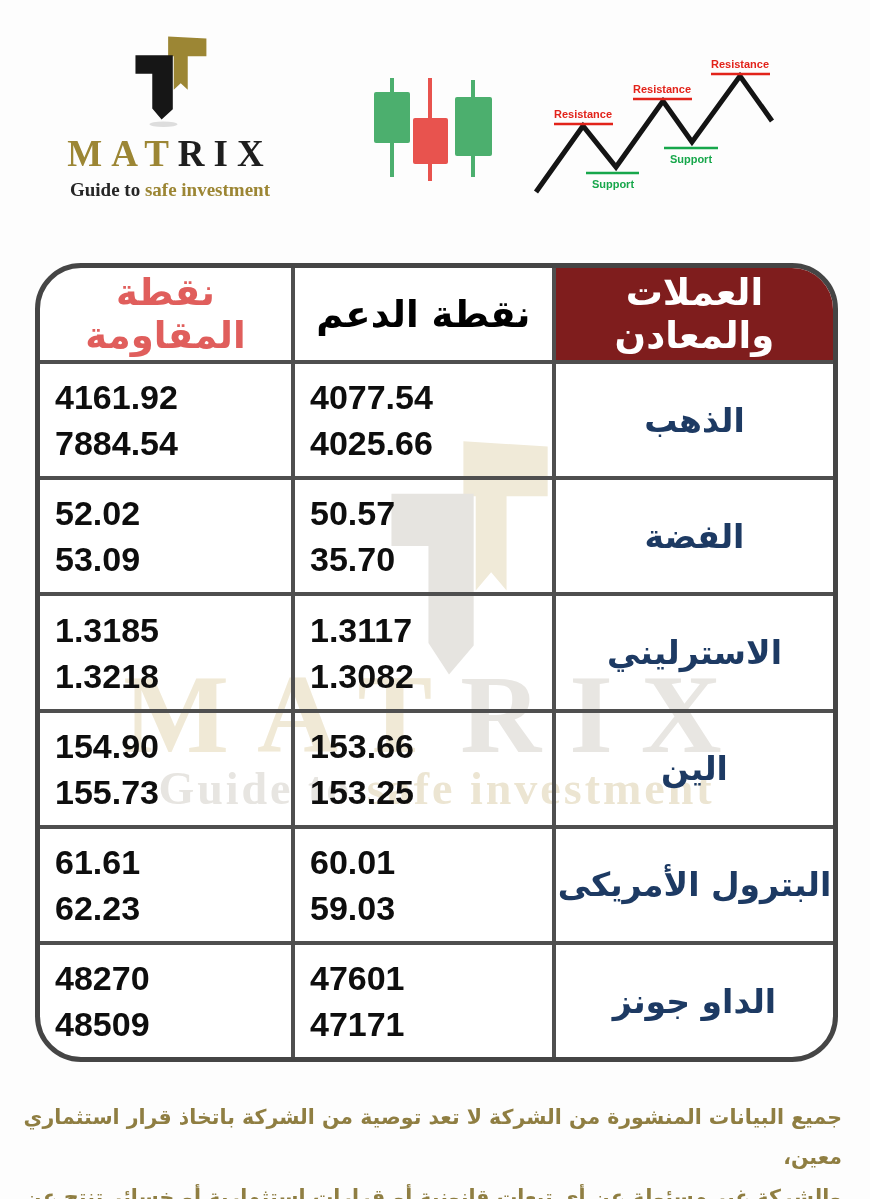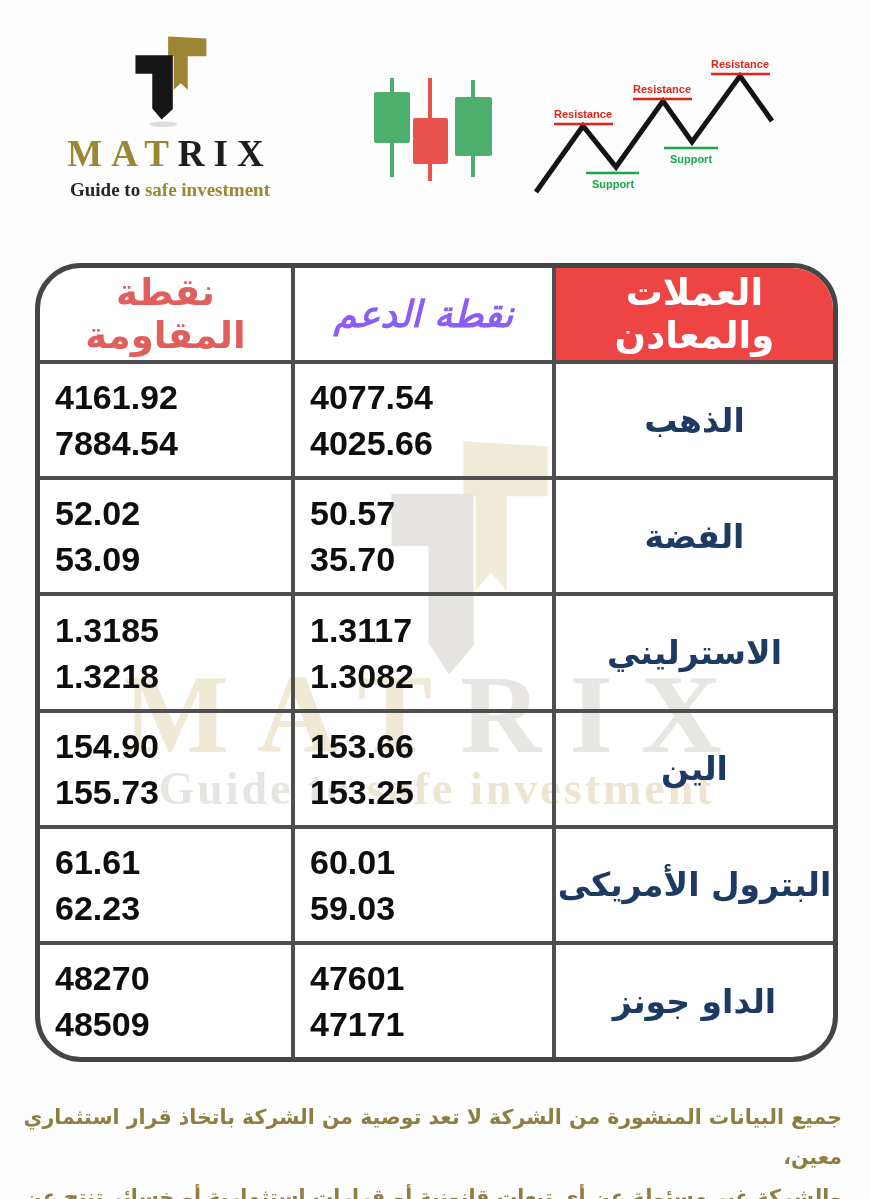--- a/index.html
+++ b/index.html
@@ -42,22 +42,22 @@
   .wm-tag .grey { color:#e7e5e1; } .wm-tag .cream { color:#ece5d2; }
 
   table.prices { position:relative; z-index:1; width:100%; height:100%;
     border-collapse:collapse; direction:rtl; table-layout:fixed; }
   .prices th, .prices td { border:4px solid #4f4f4f; }
   .prices th:first-child, .prices td:first-child { border-right:none; }
   .prices th:last-child,  .prices td:last-child  { border-left:none; }
   .prices thead th { border-top:none; }
   .prices tbody tr:last-child td { border-bottom:none; }
   .prices thead tr { height:94px; }
-  th.h-category { background:#ef4444; color:#ffffff; font-weight:700; font-size:37px; }
-  th.h-support   { color:#8b5cf6; font-weight:700; font-size:37px; background:#fff0;font-style:italic; }
+  th.h-category { background:#7f1d1d; color:#ffffff; font-weight:700; font-size:37px; }
+  th.h-support   { color:#000000; font-weight:700; font-size:37px; background:#fff0; }
   th.h-resist    { color:#e05e5c; font-weight:700; font-size:37px; background:#fff0; }
   td.name { color:#1d3a63; font-weight:700; font-size:33px; text-align:center;margin-left:12px; }
   td.nums { direction:ltr; text-align:left; padding-left:15px;
     font-family:"Liberation Sans", sans-serif; font-weight:700; font-size:34px;
     color:#0e0e0e; }
   td.nums .v { line-height:46px; }
 
   
   .disclaimer { position:absolute; left:22px; right:28px; top:1097px;
     direction:rtl; text-align:right; color:#8f7e42; font-weight:700;

